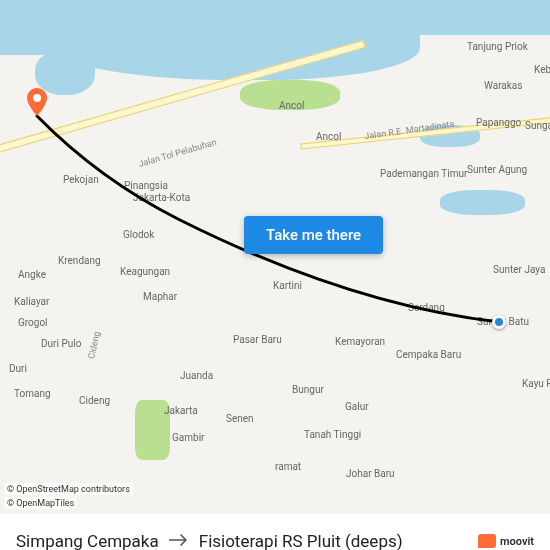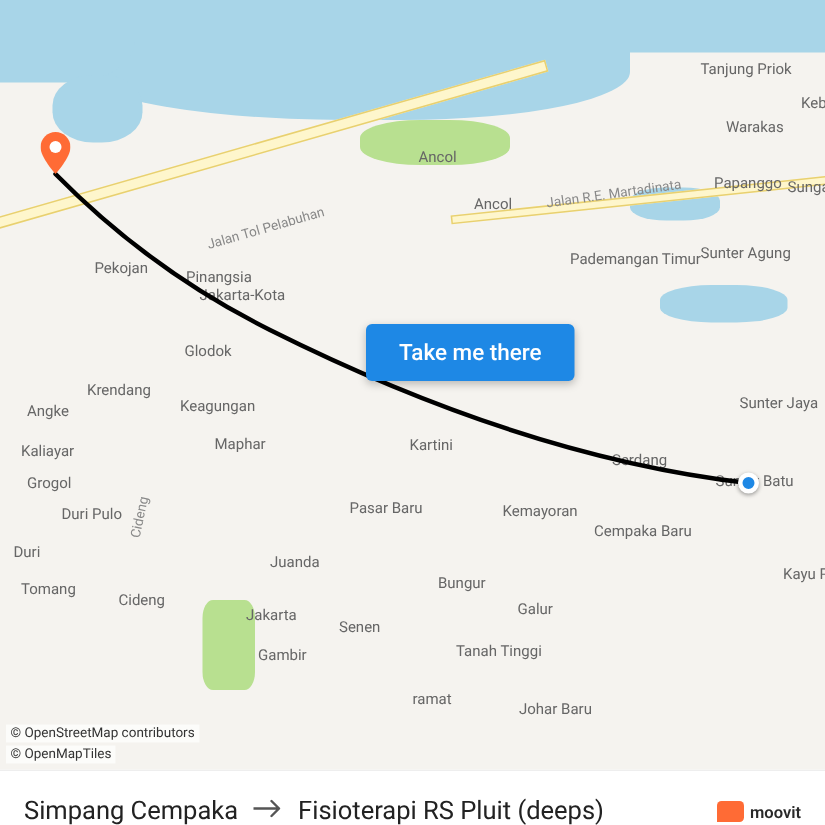--- a/index.html
+++ b/index.html
@@ -55,21 +55,21 @@
       <span class="district-label" style="left: 316px; top: 131px;">Ancol</span>
       <span class="district-label" style="left: 380px; top: 168px;">Pademangan Timur</span>
       <span class="district-label" style="left: 63px; top: 174px;">Pekojan</span>
       <span class="district-label" style="left: 124px; top: 180px;">Pinangsia</span>
       <span class="district-label" style="left: 133px; top: 192px;">Jakarta-Kota</span>
       <span class="district-label" style="left: 18px; top: 230px; margin-top: 39px;">Angke</span>
       <span class="district-label" style="left: 58px; top: 255px;">Krendang</span>
       <span class="district-label" style="left: 123px; top: 229px;">Glodok</span>
       <span class="district-label" style="left: 120px; top: 266px;">Keagungan</span>
       <span class="district-label" style="left: 143px; top: 291px;">Maphar</span>
-      <span class="district-label" style="left: 254px; top: 292px; padding-left: 19px;">Kartini</span>
+      <span class="district-label" style="left: 254px; top: 280px; padding-left: 19px;">Kartini</span>
       <span class="district-label" style="left: 335px; top: 336px;">Kemayoran</span>
       <span class="district-label" style="left: 408px; top: 302px;">Serdang</span>
       <span class="district-label" style="left: 396px; top: 349px;">Cempaka Baru</span>
       <span class="district-label" style="left: 14px; top: 296px;">Kaliayar</span>
       <span class="district-label" style="left: 18px; top: 317px;">Grogol</span>
       <span class="district-label" style="left: 41px; top: 338px;">Duri Pulo</span>
       <span class="district-label" style="left: 233px; top: 334px;">Pasar Baru</span>
       <span class="district-label" style="left: 180px; top: 370px;">Juanda</span>
       <span class="district-label" style="left: 292px; top: 384px;">Bungur</span>
       <span class="district-label" style="left: 226px; top: 413px;">Senen</span>

